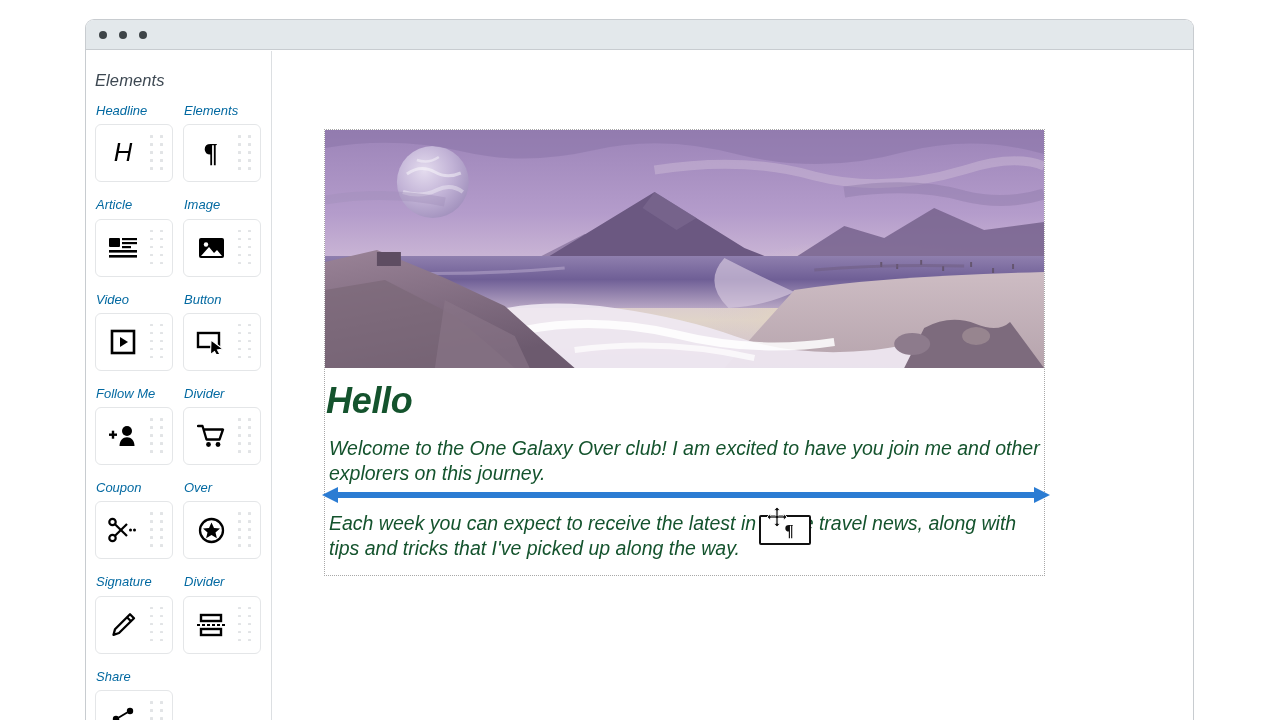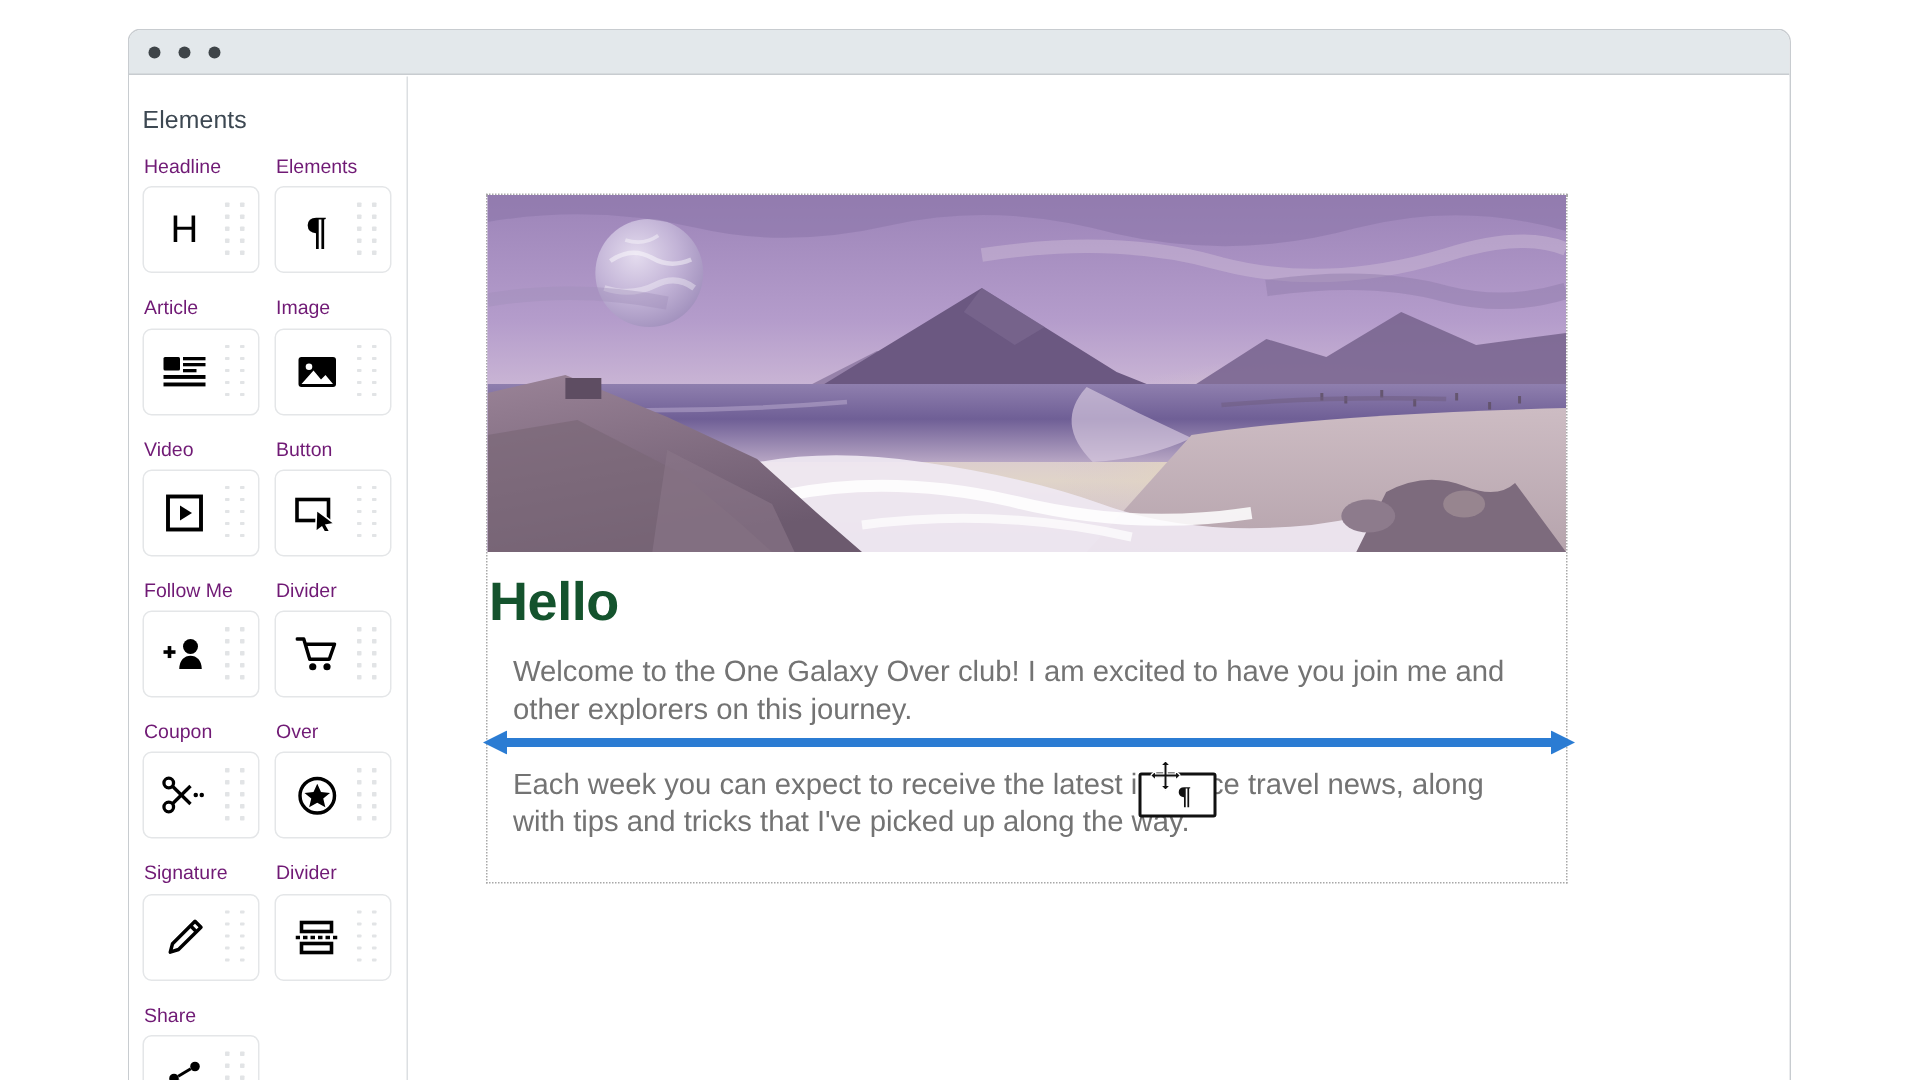--- a/index.html
+++ b/index.html
@@ -8,20 +8,21 @@
     width: 1280px; height: 720px;
     background: #ffffff;
     font-family: "Liberation Sans", sans-serif;
     overflow: hidden;
   }
 
   #stage {
     position: relative;
     width: 1280px; height: 720px;
     background: #ffffff;
+    font-style: italic;
   }
 
   
   .window {
     position: absolute;
     left: 85px; top: 19px;
     width: 1109px; height: 701px;
     background: #ffffff;
     border: 1px solid #c8ccd0;
     border-bottom: none;
@@ -76,21 +77,21 @@
     display: grid;
     grid-template-columns: 88px 88px;
     column-gap: 0px;
     row-gap: 0px;
   }
 
   .cell { width: 88px; }
 
   .cell-label {
     font-size: 13px;
-    color: #701a75;
+    color: #0369a1;
     margin: 0 0 6px 1px;
     white-space: nowrap;
     line-height: 1.1;
   }
 
   .card {
     position: relative;
     width: 78px; height: 58px;
     border: 1px solid #e4e6e8;
     border-radius: 6px;
@@ -155,23 +156,23 @@
     font-size: 36px;
     font-weight: bold;
     color: #14532d;
     margin: 0 0 16px 0;
     padding-left: 1px;
     line-height: 1.05;
     letter-spacing: -.3px;
   }
   .para {
     font-size: 19.5px;
-    color: #737373;
+    color: #14532d;
     line-height: 25.5px;
-    margin: 16px;
+    margin: 3px;
     padding-left: 1px;
   }
   .para + .para { margin-top: 24px; }
 
   
   .drop-line {
     position: absolute;
     left: 50px; top: 436px;
     width: 728px; height: 16px;
   }

